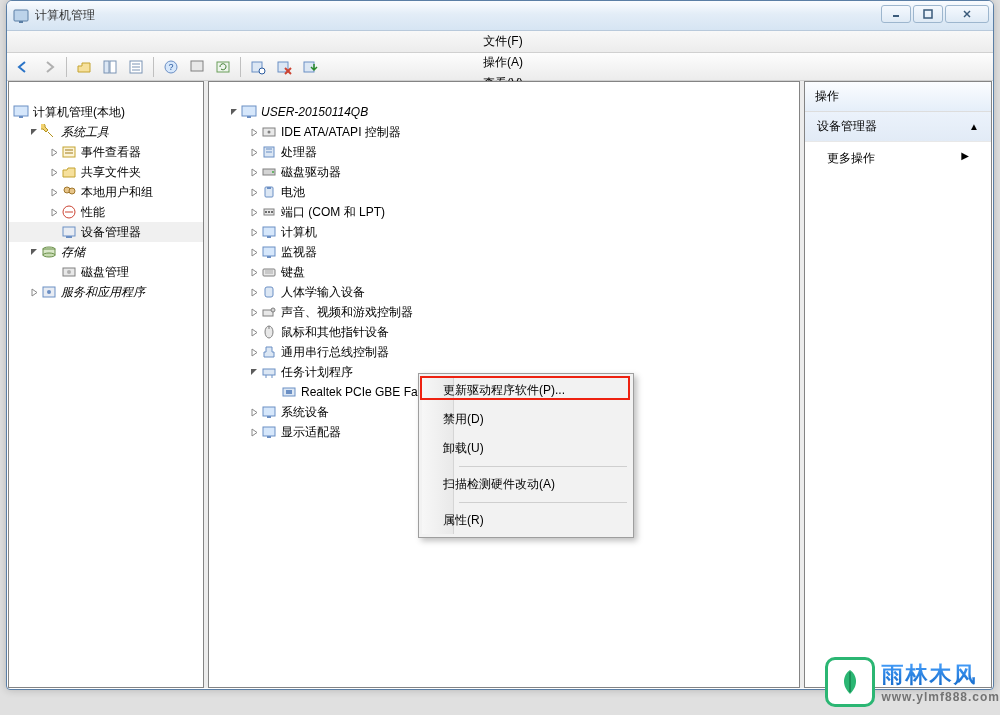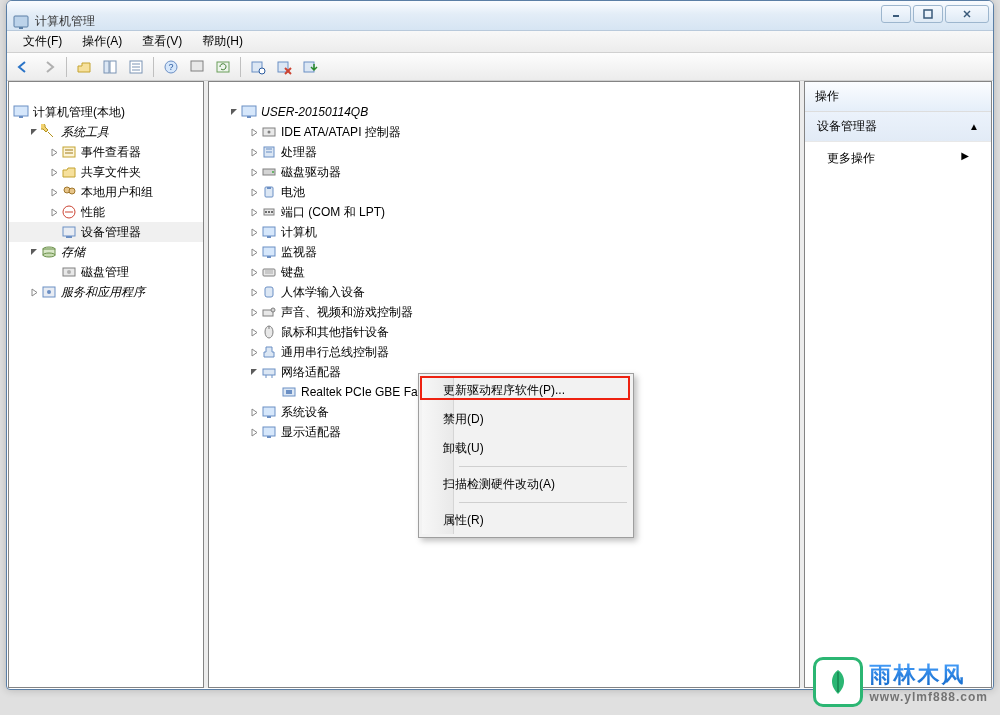--- a/index.html
+++ b/index.html
@@ -3,29 +3,29 @@
 <meta charset="utf-8">
 <style>
 * { box-sizing: border-box; font-family: "Microsoft YaHei", "Segoe UI", Tahoma, sans-serif; }
 body { margin: 0; width: 1000px; height: 715px; background: #e0e0e0; position: relative; overflow: hidden; }
 
 .taskbar-hint { position: absolute; top: 2px; right: 104px; width: 104px; height: 16px; background: #fff; border: 1px solid #aaa; border-radius: 3px; }
 .taskbar-hint2 { position: absolute; top: 2px; right: 212px; width: 100px; height: 16px; background: #fafafa; border: 1px solid #bbb; border-radius: 3px; }
 
 .window { position: absolute; left: 6px; top: 0; width: 988px; height: 690px; background: #fff; border: 1px solid #5a7ea5; border-radius: 6px 6px 4px 4px; box-shadow: 0 0 8px rgba(0,0,0,.2); overflow: hidden; }
 
-.titlebar { height: 30px; background: linear-gradient(#fafcff,#e3edf7 45%,#d6e5f3); display: flex; align-items: flex-end; padding: 0 6px; border-bottom: 1px solid #b8c9db; position: relative; }
+.titlebar { height: 30px; background: linear-gradient(#fafcff,#e3edf7 45%,#d6e5f3); display: flex; align-items: center; padding: 0 6px; border-bottom: 1px solid #b8c9db; position: relative; }
 .titlebar .app-icon { width: 16px; height: 16px; margin-right: 6px; }
 .titlebar .title { font-size: 12px; color: #333; }
 .win-controls { position: absolute; right: 4px; top: 4px; display: flex; gap: 2px; }
 .win-btn { width: 30px; height: 18px; background: linear-gradient(#f5f9fe,#dfeaf5); border: 1px solid #9db6ce; border-radius: 3px; display: flex; align-items: center; justify-content: center; font-size: 10px; color: #3a5a7a; cursor: pointer; }
 .win-btn.close { width: 44px; }
 .win-btn svg { display: block; }
 
-.menubar { height: 22px; background: linear-gradient(#f8f8f8,#ececec); border-bottom: 1px solid #d0d0d0; display: flex; align-items: center; font-size: 12px; padding-left: 6px; }
+.menubar { height: 22px; background: linear-gradient(#f8f8f8,#ececec); border-bottom: 1px solid #d0d0d0; display: flex; align-items: center; font-size: 12px; padding-left: 6px; flex-direction: column; }
 .menubar .menu-item { padding: 2px 10px; cursor: pointer; }
 
 .toolbar { height: 28px; background: linear-gradient(#fdfdfd,#ececec); border-bottom: 1px solid #cfcfcf; display: flex; align-items: center; padding: 0 4px; gap: 2px; }
 .tool-btn { width: 24px; height: 24px; display: flex; align-items: center; justify-content: center; cursor: pointer; border: 1px solid transparent; border-radius: 2px; }
 .tool-sep { width: 1px; height: 20px; background: #c0c0c0; margin: 0 3px; }
 .tool-btn svg { display: block; }
 
 .content { position: absolute; top: 80px; left: 1px; right: 1px; bottom: 1px; display: flex; }
 .pane { height: 100%; overflow: auto; background: #fff; border: 1px solid #848484; }
 .pane.left { width: 196px; }
@@ -48,21 +48,21 @@
 .right-section { font-size: 12px; padding: 6px 12px; border-bottom: 1px solid #e8e8e8; background: linear-gradient(#ebf2fb,#e2ebf6); display: flex; justify-content: space-between; align-items: center; }
 .right-action { font-size: 12px; padding: 8px 22px; display: flex; justify-content: space-between; align-items: flex-start; cursor: pointer; }
 .right-arrow { font-size: 10px; }
 
 .context-menu { position: absolute; left: 418px; top: 373px; width: 216px; background: #f2f2f2; border: 1px solid #9e9e9e; box-shadow: 3px 3px 6px rgba(0,0,0,.25); padding: 2px; z-index: 100; }
 .cm-strip { position: absolute; left: 3px; top: 3px; bottom: 3px; width: 32px; background: linear-gradient(90deg,#f7f7f7,#e9e9e9); border-right: 1px solid #d5d5d5; }
 .cm-item { position: relative; font-size: 12px; padding: 6px 10px 6px 22px; cursor: pointer; }
 .cm-sep { height: 1px; background: #cfcfcf; margin: 3px 4px 3px 38px; }
 .highlight-box { position: absolute; border: 2px solid #e21; z-index: 101; pointer-events: none; }
 
-.watermark { position: absolute; right: 12px; bottom: 8px; display: flex; align-items: center; gap: 6px; z-index: 200; }
+.watermark { position: absolute; right: 0; bottom: 8px; display: flex; align-items: center; gap: 6px; z-index: 200; }
 .wm-logo { width: 50px; height: 50px; background: #fff; border: 3px solid #2bb673; border-radius: 10px; display: flex; align-items: center; justify-content: center; }
 .wm-leaf { width: 30px; height: 30px; }
 .wm-text { display: flex; flex-direction: column; }
 .wm-main { font-size: 22px; font-weight: bold; font-family: "KaiTi", serif; background: linear-gradient(#4aa3ff,#0d63c4); -webkit-background-clip: text; color: transparent; letter-spacing: 2px; }
 .wm-sub { font-size: 12px; font-weight: bold; color: #737373; letter-spacing: 1px; }
 
 .sel-left { background: #f0f0f0; }
 </style>
 </head>
 <body>
@@ -513,21 +513,21 @@
                 <path d="M1 1 L7 1 L1 7 Z" fill="#5b5b5b"></path>
               </svg>
             </span>
           <span class="ico">
               <svg width="16" height="16">
                 <rect x="2" y="5" width="12" height="6" fill="#dce7f4" stroke="#6b8fc4"></rect>
                 <line x1="5" y1="11" x2="5" y2="14" stroke="#6b8fc4"></line>
                 <line x1="11" y1="11" x2="11" y2="14" stroke="#6b8fc4"></line>
               </svg>
             </span>
-          <span class="lbl">网络适配器</span>
+          <span class="lbl">任务计划程序</span>
         </div>
         <div class="tree-row indent-3">
           <span class="toggle"></span>
           <span class="ico">
               <svg width="16" height="16">
                 <rect x="2" y="4" width="12" height="8" fill="#dce7f4" stroke="#6b8fc4"></rect>
                 <rect x="5" y="6" width="6" height="4" fill="#6b8fc4"></rect>
               </svg>
             </span>
           <span class="lbl">Realtek PCIe GBE Family Controller</span>

